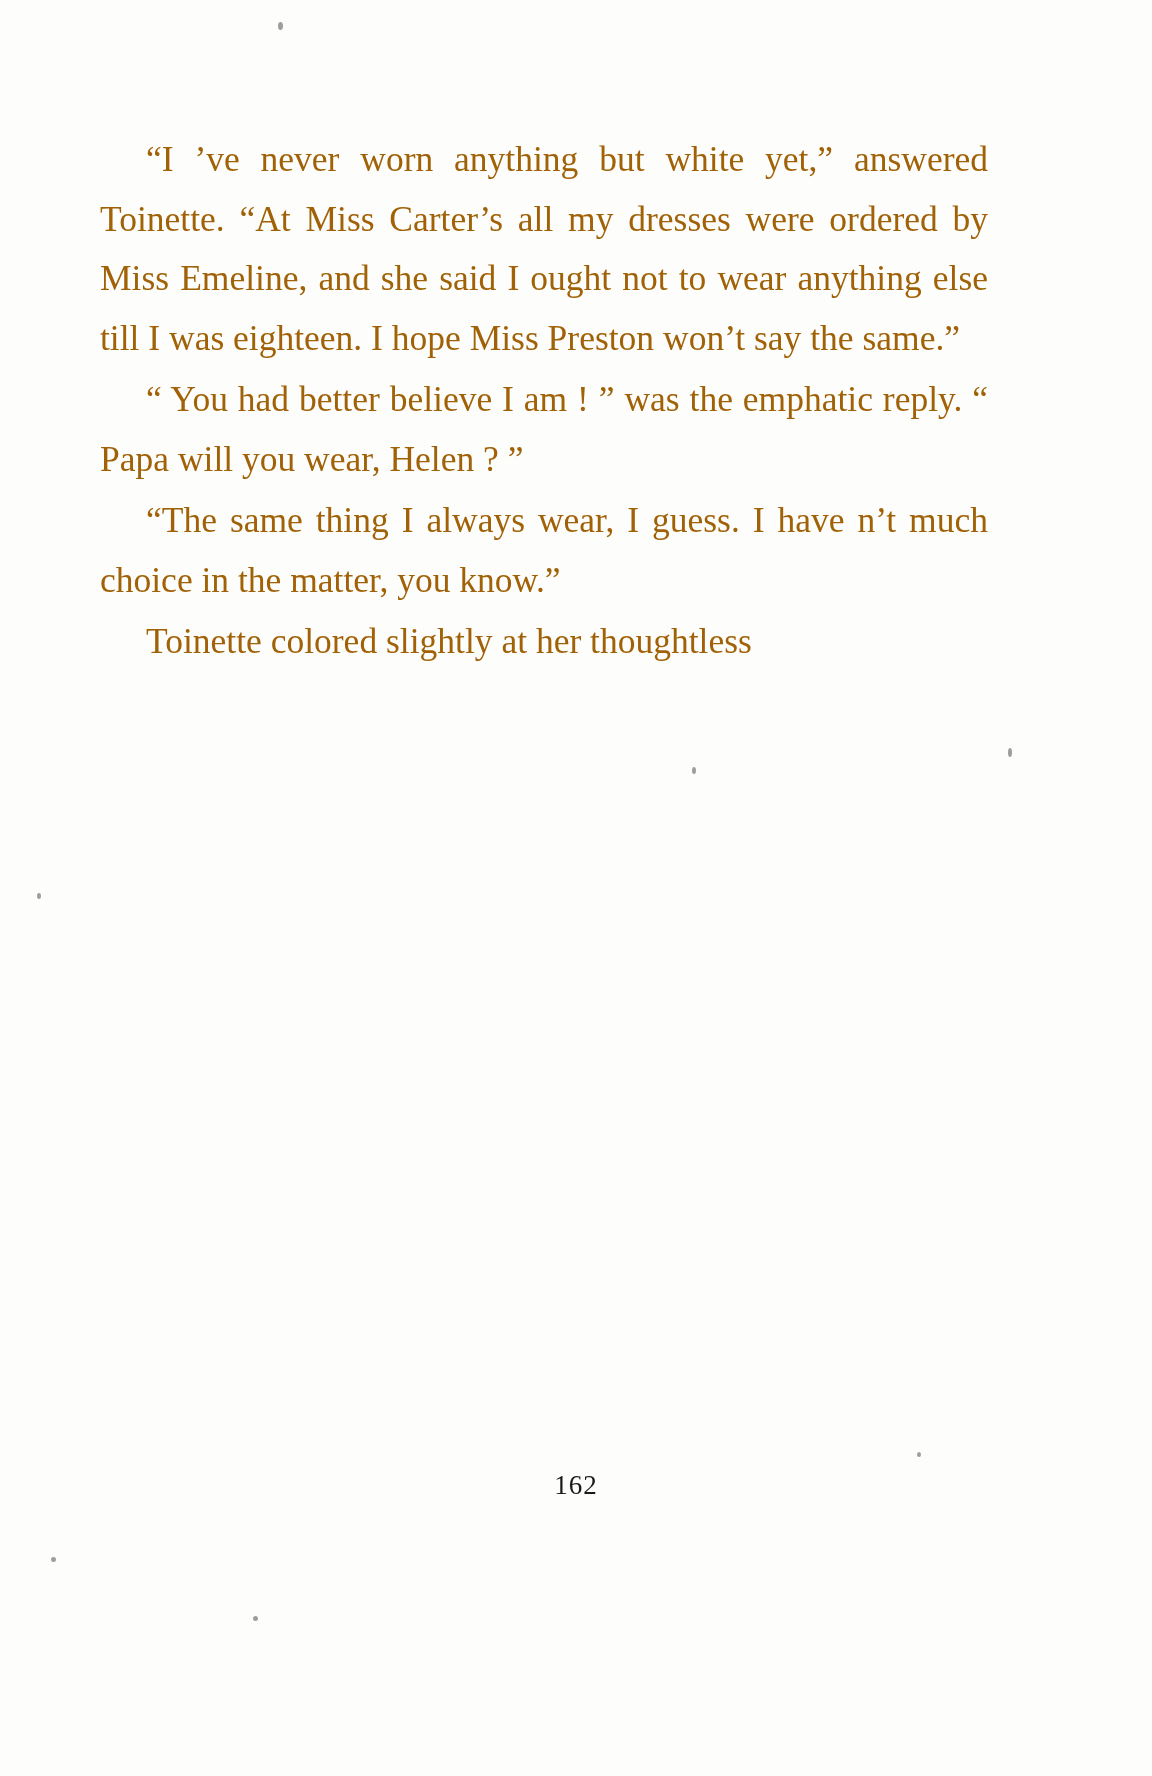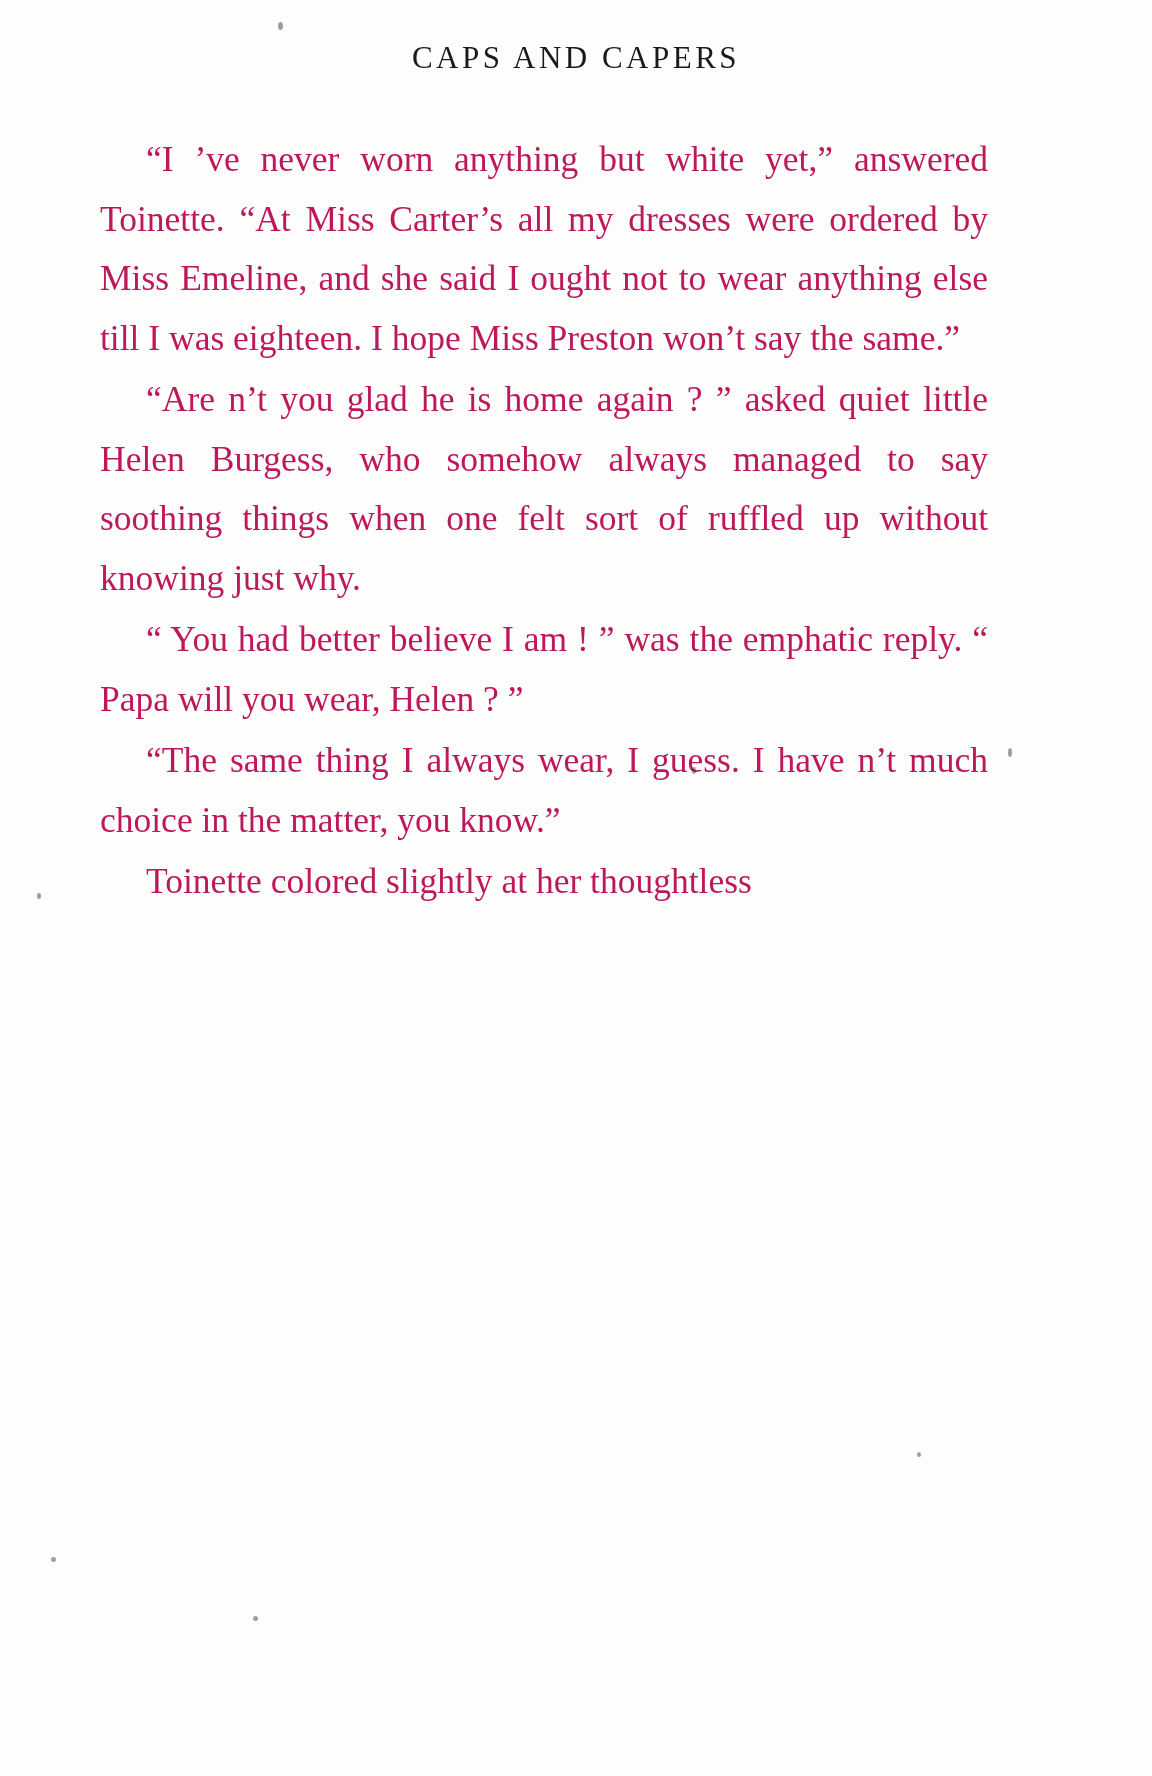--- a/index.html
+++ b/index.html
@@ -41,21 +41,21 @@
     top: 130px;
     width: 888px;
   }
   .para {
     margin: 0 0 2px 0;
     font-size: 35.5px;
     line-height: 59.5px;
     text-align: justify;
     text-justify: inter-word;
     text-indent: 46px;
-    color: #be185d;
+    color: #a16207;
     hyphens: none;
   }
   .para.last-full {
     text-indent: 46px;
   }
   .folio {
     position: absolute;
     left: 0;
     top: 1470px;
     width: 1152px;
@@ -71,30 +71,29 @@
     background: #2a2a2a;
     opacity: 0.45;
     border-radius: 50%;
   }
 </style>
 </head>
 <body>
 
 <div class="page">
 
-  <div class="running-head">CAPS AND CAPERS</div>
 
   <div class="body-text">
     <p class="para">“I ’ve never worn anything but white yet,” answered Toinette. “At Miss Carter’s all my dresses were ordered by Miss Emeline, and she said I ought not to wear anything else till I was eighteen. I hope Miss Preston won’t say the same.”</p>
-    <p class="para">“Are n’t you glad he is home again ? ” asked quiet little Helen Burgess, who somehow always managed to say soothing things when one felt sort of ruffled up without knowing just why.</p>
     <p class="para">“ You had better believe I am ! ” was the emphatic reply. “ Papa will you wear, Helen ? ”</p>
     <p class="para">“The same thing I always wear, I guess. I have n’t much choice in the matter, you know.”</p>
     <p class="para last-full">Toinette colored slightly at her thoughtless</p>
   </div>
 
+  <div class="folio">162</div>
 
   <span class="speck" style="left:278px;top:22px;width:5px;height:8px;"></span>
   <span class="speck" style="left:37px;top:893px;width:4px;height:6px;"></span>
   <span class="speck" style="left:51px;top:1557px;width:5px;height:5px;"></span>
   <span class="speck" style="left:253px;top:1616px;width:5px;height:5px;"></span>
   <span class="speck" style="left:692px;top:767px;width:4px;height:7px;"></span>
   <span class="speck" style="left:917px;top:1452px;width:4px;height:5px;"></span>
   <span class="speck" style="left:1008px;top:748px;width:4px;height:9px;"></span>
 </div>
 

